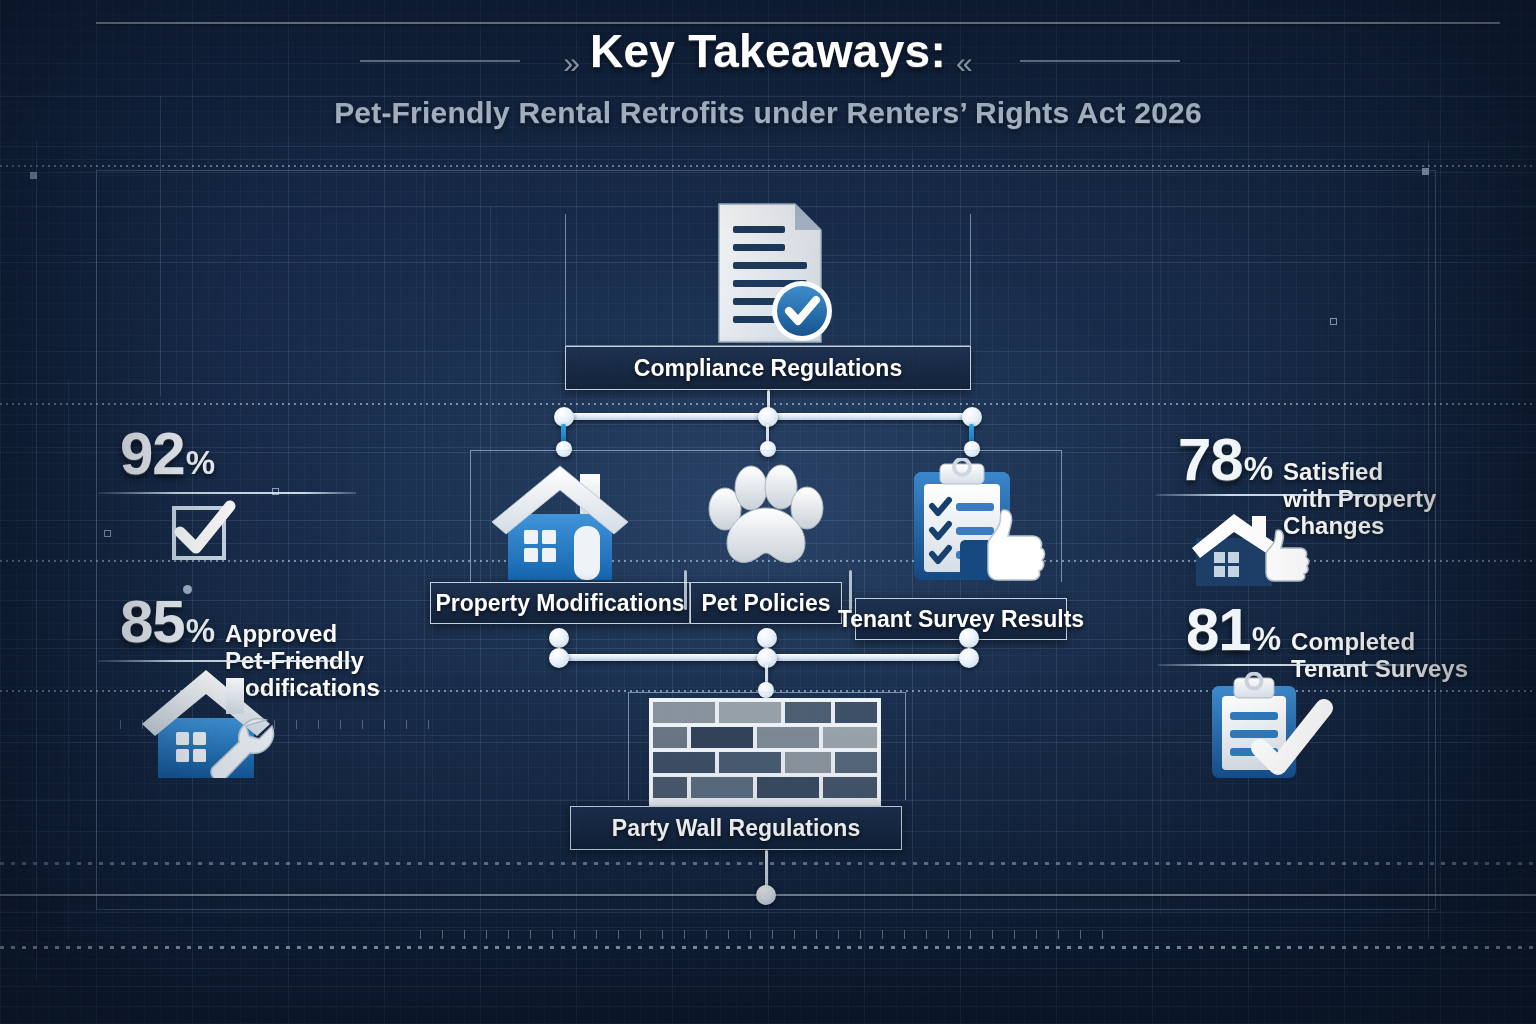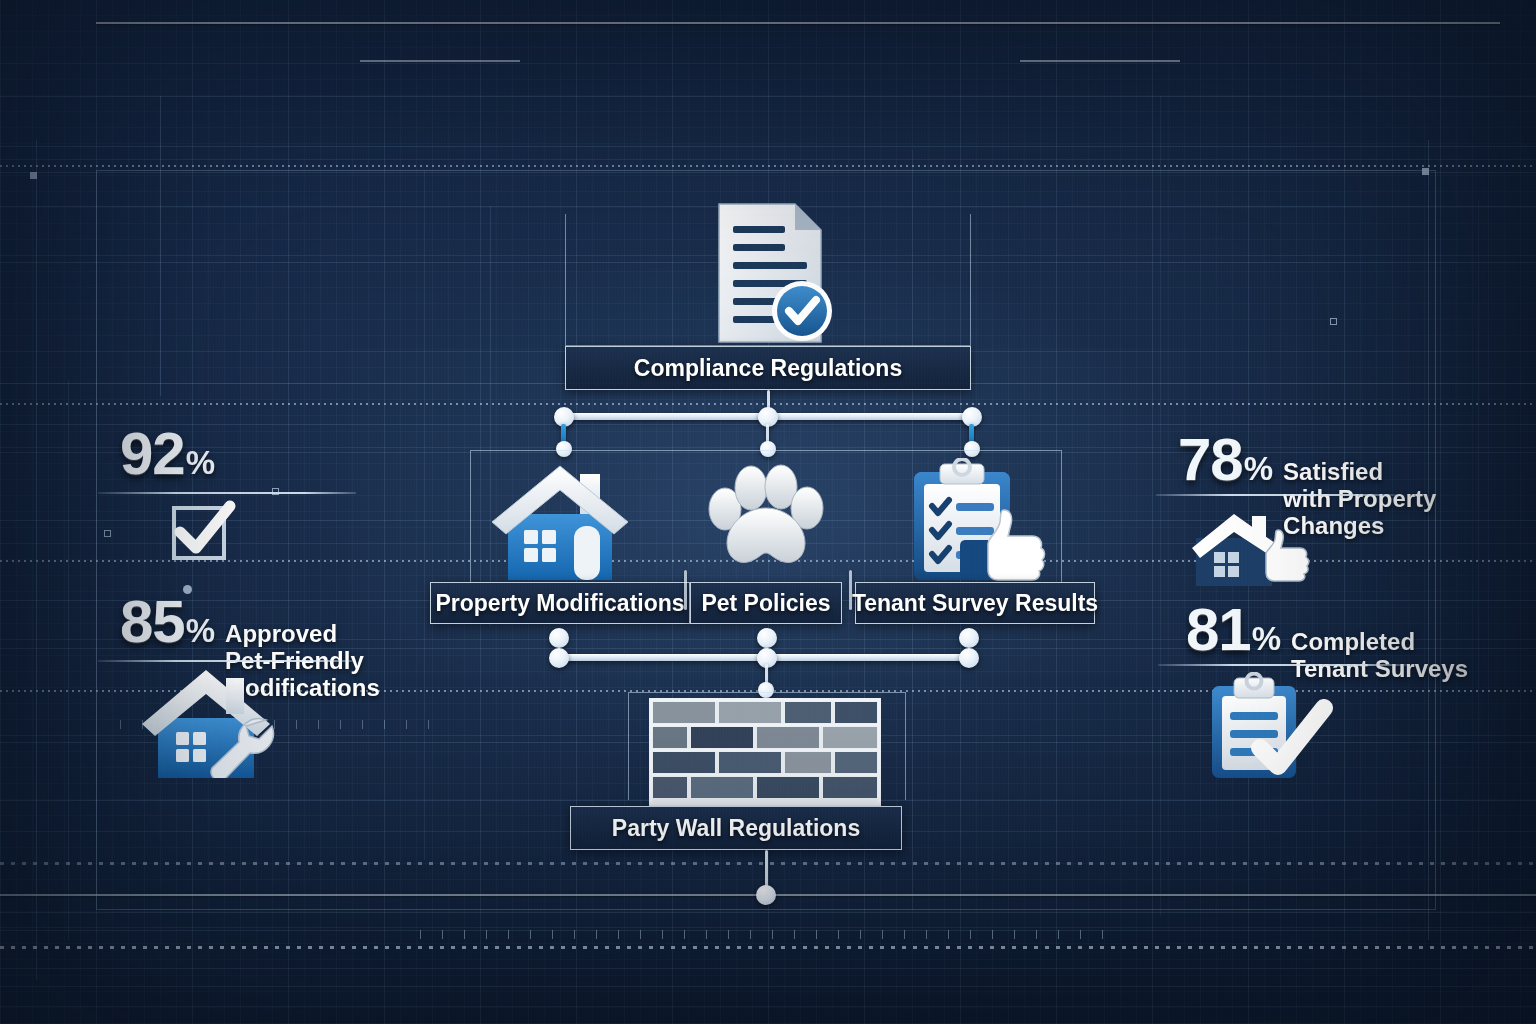--- a/index.html
+++ b/index.html
@@ -177,20 +177,26 @@
     <div class="sqmark hollow" style="left:1330px; top:318px;"></div>
     <div class="tickrow" style="left:420px; top:930px; width:700px;"></div>
     <div class="tickrow" style="left:120px; top:720px; width:320px; opacity:.6;"></div>
 
     <div class="frame dim" style="left:96px; top:170px; width:1340px; height:740px;"></div>
   </div>
 
   <div class="title-line" style="left:360px; width:160px;"></div>
   <div class="title-line" style="left:1020px; width:160px;"></div>
 
+  <div id="title-block">
+    <div>
+      <span class="chev">»</span><span id="main-title">Key Takeaways:</span><span class="chev">«</span>
+    </div>
+    <div id="subtitle">Pet-Friendly Rental Retrofits under Renters’ Rights Act 2026</div>
+  </div>
 
   <div class="node" style="left:565px; top:200px; width:406px; height:190px;">
 
     <div class="node-icon" style="top:0; width:130px; height:146px;">
       <svg viewBox="0 0 130 146" width="130" height="146">
         <defs>
           <linearGradient id="docg" x1="0" y1="0" x2="1" y2="1">
             <stop offset="0%" stop-color="#ffffff"></stop>
               <stop offset="100%" stop-color="#ccd6e0"></stop>
           </linearGradient>
@@ -312,21 +318,21 @@
         </g>
         <g fill="#3a7cbf">
           <rect x="56" y="45" width="38" height="8" rx="3"></rect>
           <rect x="56" y="69" width="38" height="8" rx="3"></rect>
           <rect x="56" y="93" width="20" height="8" rx="3"></rect>
         </g>
         <path d="M88 82 L88 120 L66 120 C62 120 60 118 60 114 L60 88 C60 84 62 82 66 82 Z" fill="#14487f"></path>
         <path d="M104 52 C110 52 113 58 111 66 L108 78 L132 78 C139 78 143 83 141 90 C145 92 146 98 142 102 C145 105 144 111 139 113 C141 117 138 122 132 122 L98 122 C92 122 88 118 88 112 L88 86 C88 80 98 74 100 64 C101 57 100 52 104 52 Z" fill="#ffffff" stroke="#b9c5d1" stroke-width="1.5"></path>
       </svg>
     </div>
-    <div class="node-bar" style="top:124px; width:240px; height:42px;">
+    <div class="node-bar" style="top:140px; width:212px; height:42px;">
       <span class="node-label">Tenant Survey Results</span>
     </div>
   </div>
 
   <div class="conn-v thin" style="left:684px; top:570px; height:40px; opacity:.8;"></div>
   <div class="conn-v thin" style="left:849px; top:570px; height:40px; opacity:.8;"></div>
 
   <div>
     <div class="dot" style="left:549px; top:628px; width:20px; height:20px;"></div>
     <div class="dot" style="left:757px; top:628px; width:20px; height:20px;"></div>

